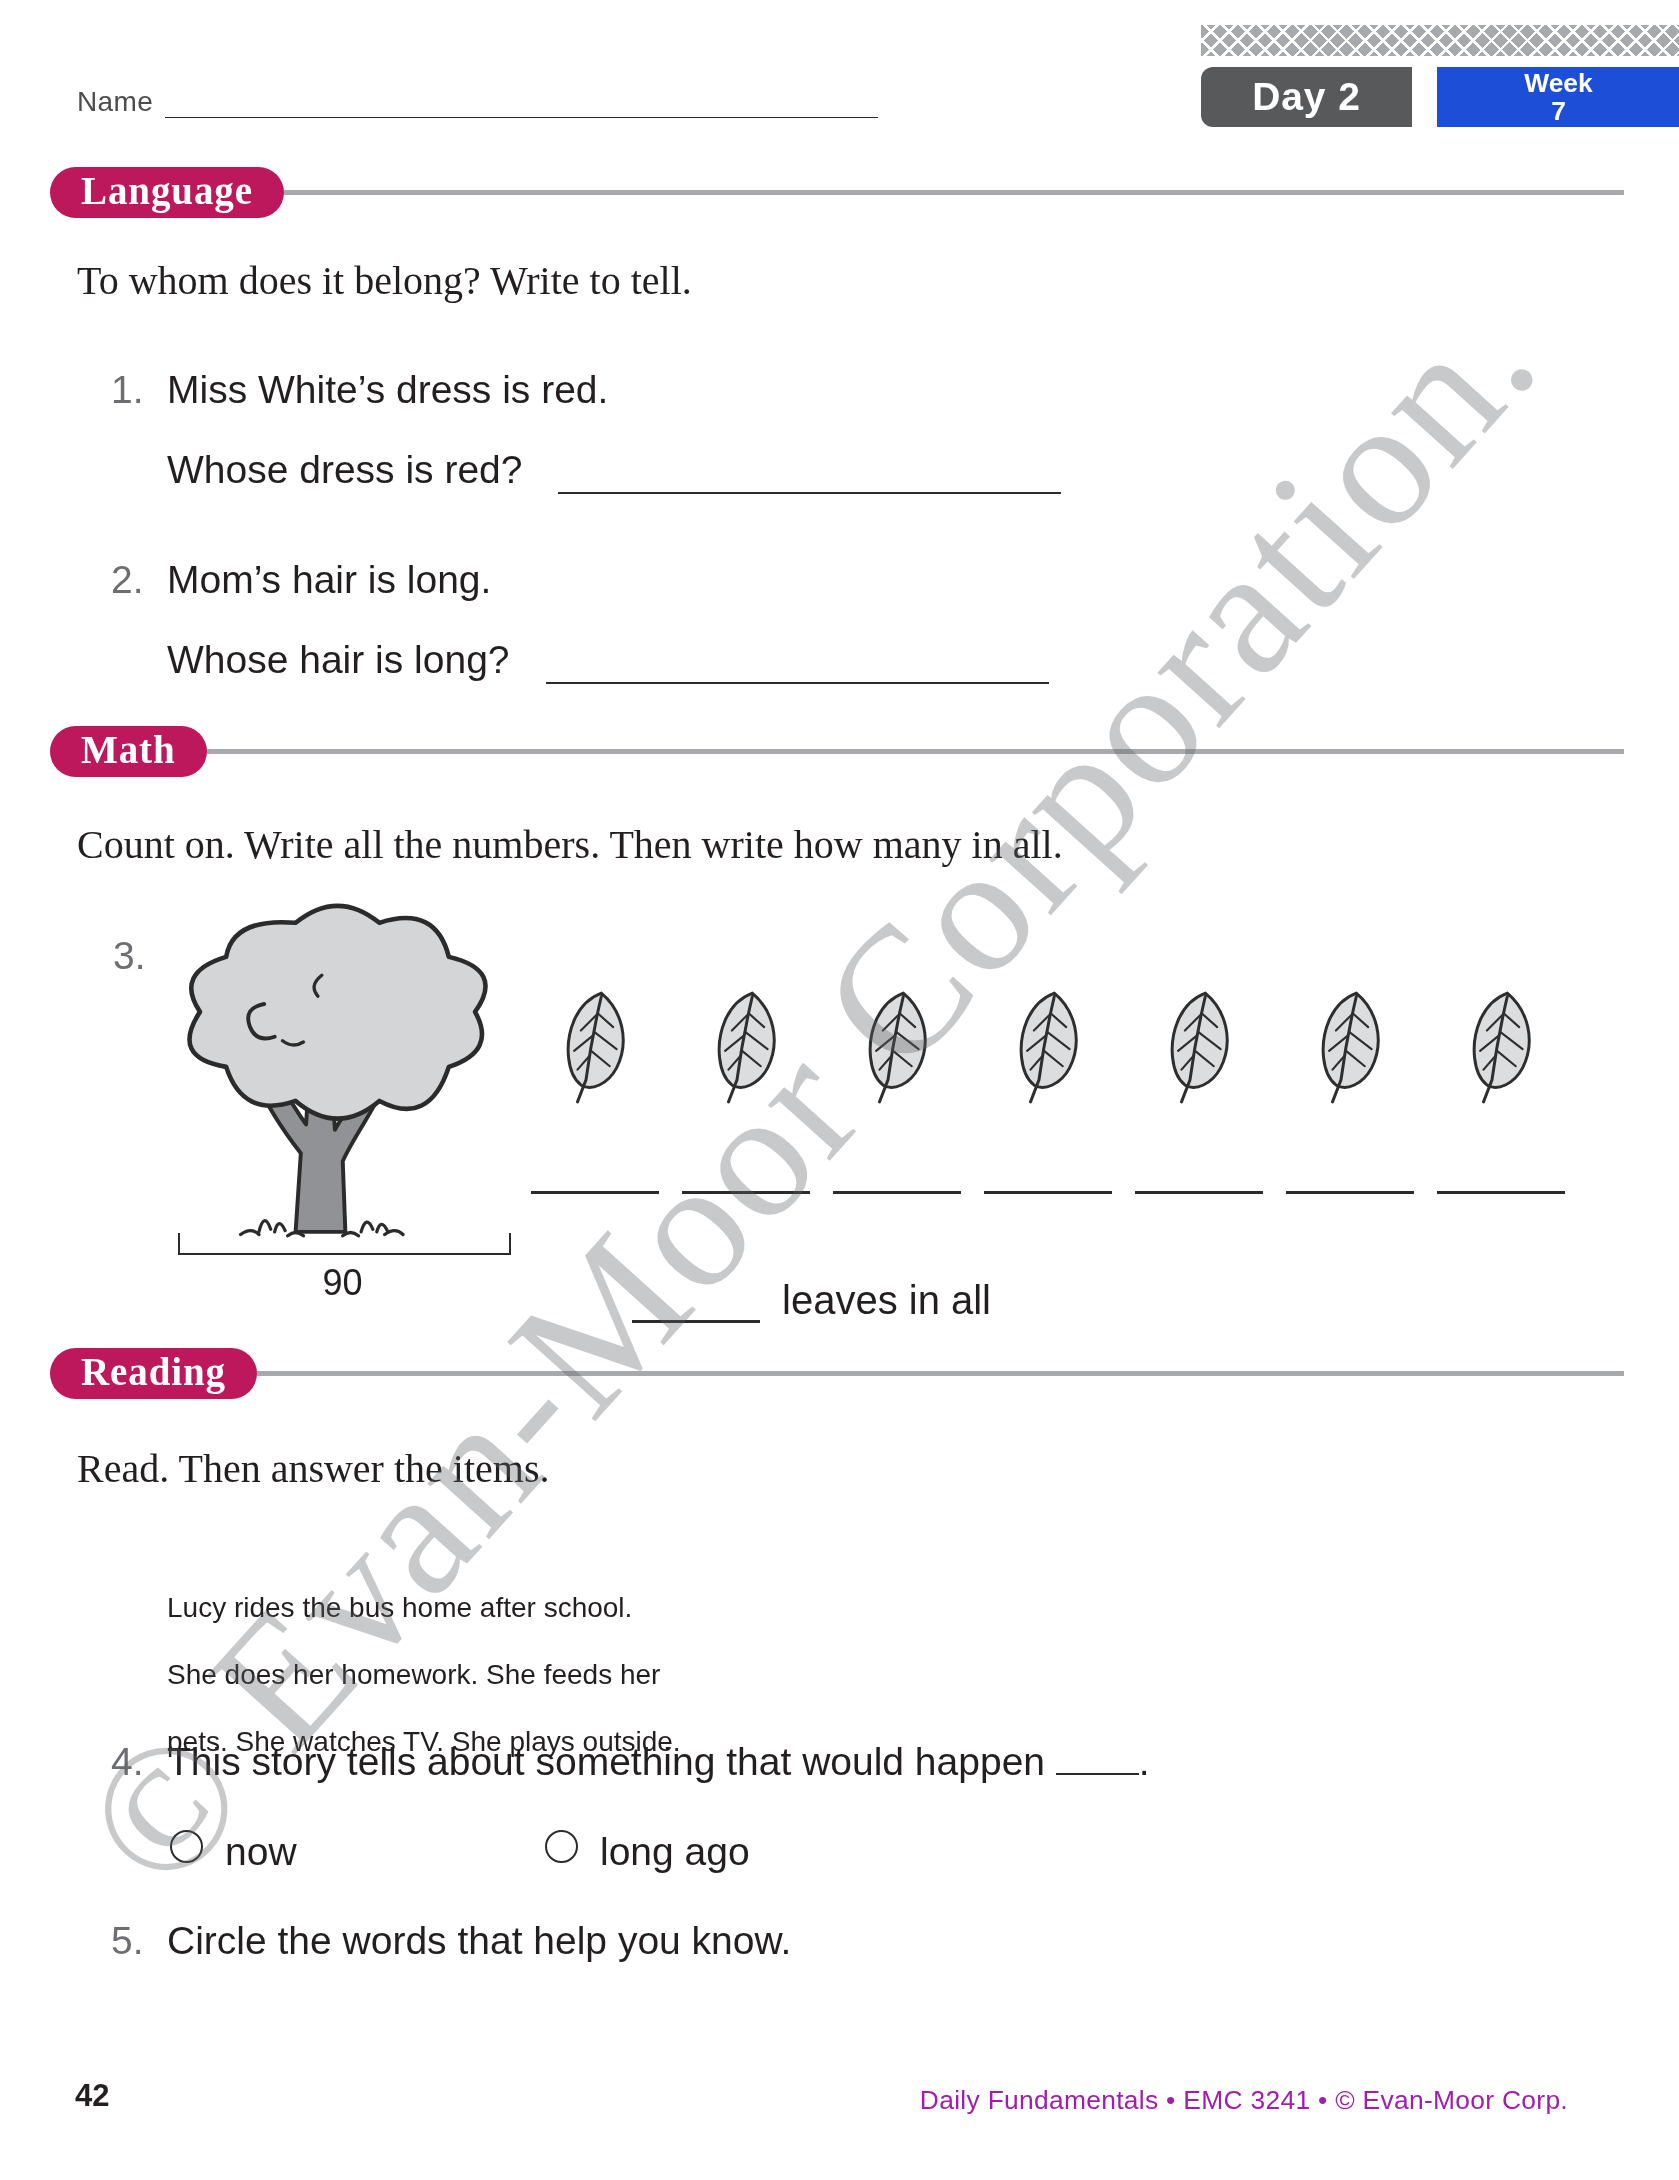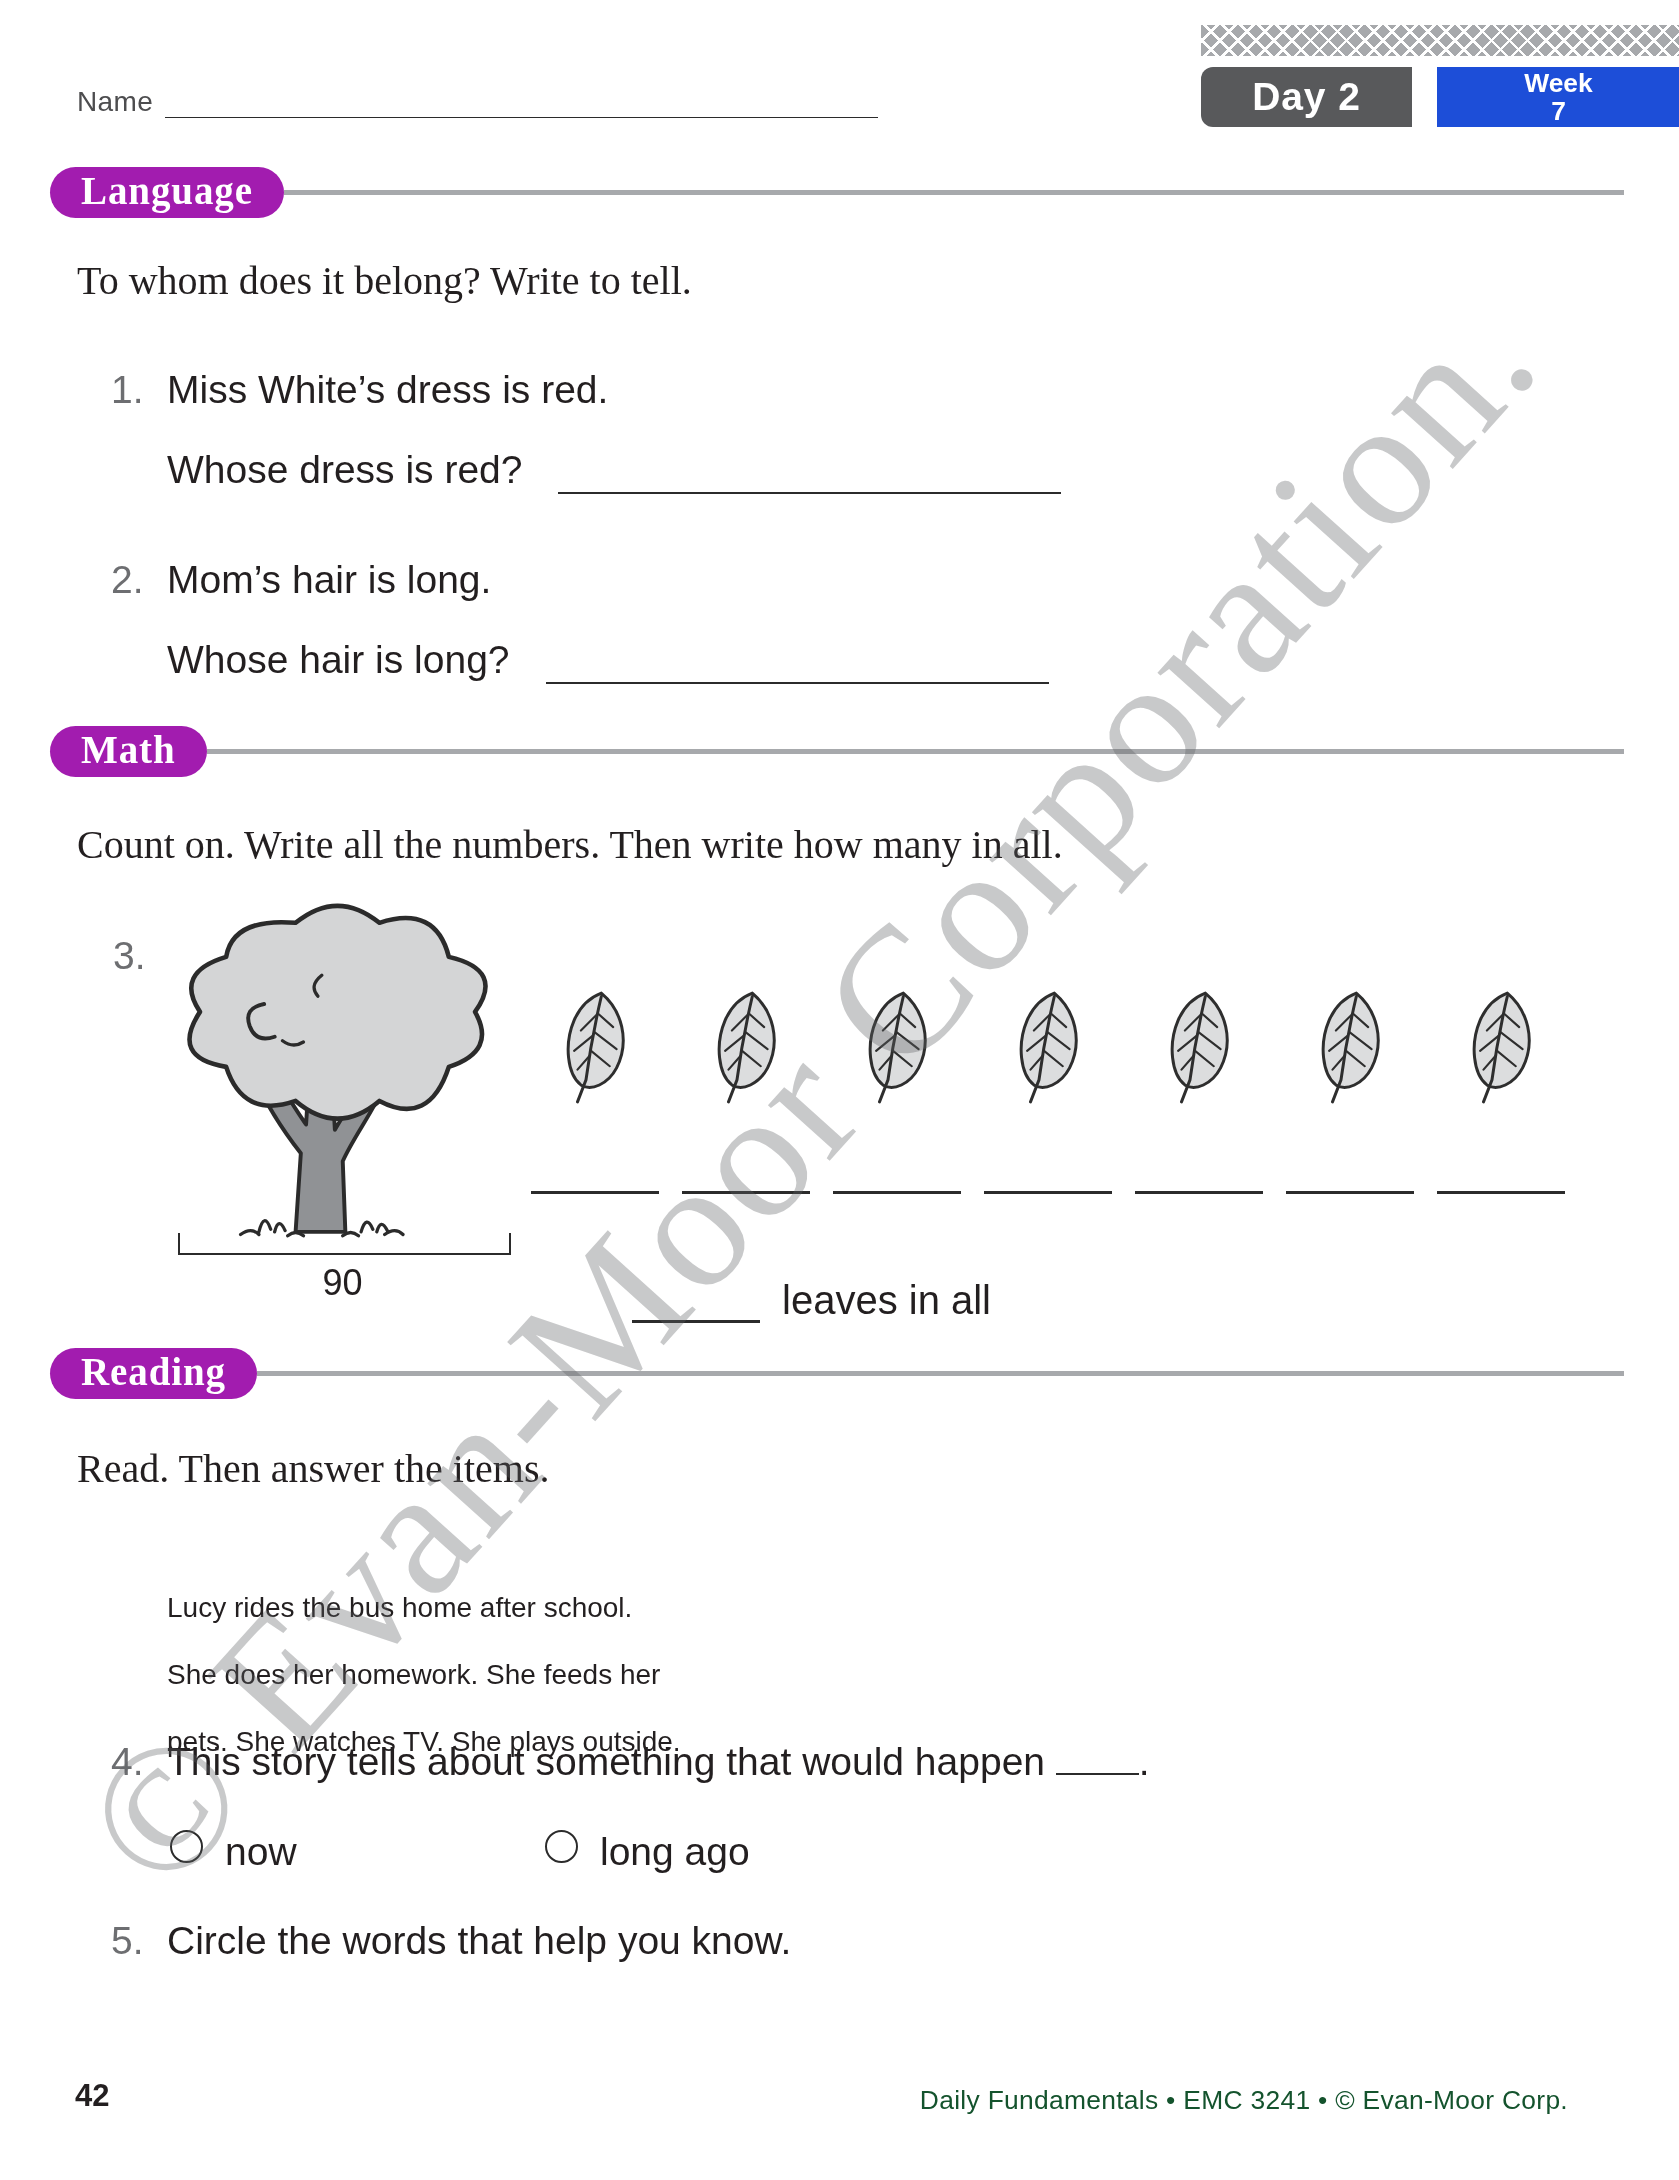--- a/index.html
+++ b/index.html
@@ -37,21 +37,21 @@
     letter-spacing:0.9px;margin-right:25px;
   }
   .week-badge{
     flex:1;background:#1d4ed8;color:#fff;font-weight:bold;font-size:26.4px;line-height:28px;
     display:flex;flex-direction:column;align-items:center;justify-content:center;
   }
 
   
   .section-header{position:absolute;left:50px;right:56px;display:flex;align-items:center;z-index:2;}
   .pill{
-    background:#a21caf;color:#fff;font-family:"Liberation Serif",serif;font-weight:bold;
+    background:#be185d;color:#fff;font-family:"Liberation Serif",serif;font-weight:bold;
     font-size:39px;line-height:48px;padding:0 31px 3.4px;border-radius:27px;letter-spacing:0.9px;
   }
   .rule{flex:1;height:5.1px;background:#A7A9AC;}
 
   .serif-instr{position:absolute;left:77px;font-family:"Liberation Serif",serif;font-size:40px;line-height:49px;}
 
   
   .item{position:absolute;left:111px;display:flex;align-items:flex-start;}
   .num{width:56px;flex:0 0 56px;color:#6D6E71;font-size:39px;line-height:48px;}
   .item-body{font-size:39px;line-height:48px;}
@@ -73,21 +73,21 @@
   .total-blank{width:128px;border-bottom:3.4px solid #2b2b2b;height:37px;margin-right:22px;}
 
   
   .passage{position:absolute;left:167px;top:1574px;font-size:28px;line-height:67px;}
   .choices{position:absolute;top:1830px;left:0;width:100%;height:51px;}
   .choice{position:absolute;display:flex;font-size:39px;}
   .radio{width:29px;height:29px;border:2.6px solid #2b2b2b;border-radius:50%;margin-right:22px;flex:0 0 29px;}
 
   
   .page-num{position:absolute;left:75px;top:2078px;font-size:31px;font-weight:bold;}
-  .footer-credit{position:absolute;right:112px;top:2085px;font-size:26.4px;color:#14532d;letter-spacing:0.3px;}
+  .footer-credit{position:absolute;right:112px;top:2085px;font-size:26.4px;color:#a21caf;letter-spacing:0.3px;}
 </style>
 </head>
 <body>
 
 <div class="page">
 
   <svg width="0" height="0" style="position:absolute" aria-hidden="true">
     <defs>
       <g id="leaf-sym">
         <path d="M58 6 C82 26 92 62 76 94 C66 113 46 122 34 114 C18 102 14 66 26 38 C33 22 45 11 58 6 Z" fill="#DCDDDE" stroke="#2e2e2e" stroke-width="3.5"></path>

